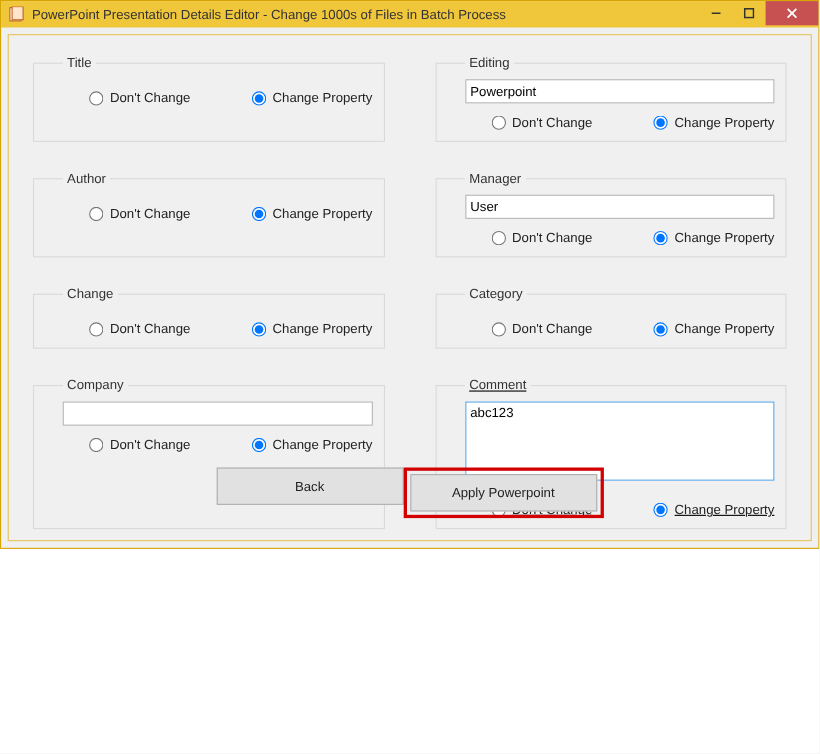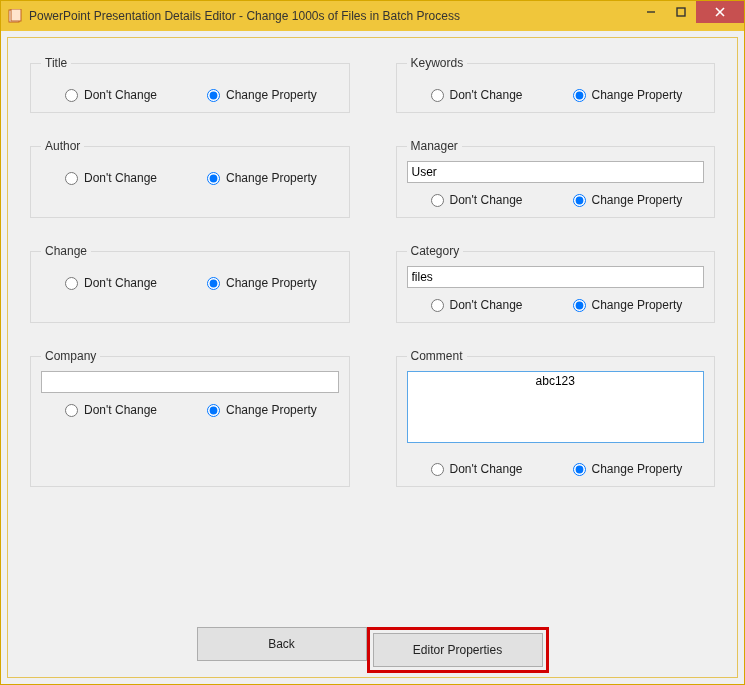--- a/index.html
+++ b/index.html
@@ -4,21 +4,21 @@
 <style>
   html, body {
     margin: 0;
     padding: 0;
     font-family: "Segoe UI", Tahoma, sans-serif;
     font-size: 12px;
     background: #fff;
   }
   .window {
     width: 745px;
-    height: 685px;
+    height: 499px;
     box-sizing: border-box;
     border: 1px solid #d6a600;
     background: #f0f0f0;
     display: flex;
     flex-direction: column;
   }
   .titlebar {
     height: 30px;
     background: #f0c63b;
     display: flex;
@@ -72,21 +72,21 @@
     position: relative;
   }
   .grid {
     display: grid;
     grid-template-columns: 1fr 1fr;
     column-gap: 46px;
     row-gap: 26px;
   }
   fieldset.group {
     border: 1px solid #d9d9d9;
-    padding: 8px 10px 10px 10px;
+    padding: 8px 10px 10px 26px;
     margin: 0;
     background: transparent;
     font-size: 12px;
     position: relative;
   }
   fieldset.group legend {
     padding: 0 4px;
     color: #333;
     font-size: 12px;
   }
@@ -98,50 +98,49 @@
     background: #fff;
     font-family: inherit;
     font-size: 12px;
     padding: 2px 4px;
     outline: none;
   }
   textarea.text-input {
     height: 72px;
     resize: none;
     border-color: #5aa7e8;
-    text-align: center;
   }
   .radio-row {
     display: flex;
-    justify-content: flex-start;
+    justify-content: space-between;
     gap: 50px;
     margin-top: 10px;
     padding-left: 24px;
   }
   label.radio {
     display: inline-flex;
     align-items: center;
     gap: 6px;
     cursor: pointer;
     color: #222;
   }
   input[type=radio] {
     margin: 0;
     width: 13px;
     height: 13px;
   }
   
   .row-subject   { margin-top: 14px; }
   .row-company   { margin-top: 44px; }
-  .row-comment   { margin-top: -4px; }
+  .row-comment   { margin-top: -4px; text-decoration: underline; }
   .footer {
     position: absolute;
     left: 0;
     right: 0;
-    bottom: 4px;
+    bottom: 20px;
     display: flex;
     justify-content: center;
   }
   .btn {
     width: 170px;
     height: 34px;
     border: 1px solid #adadad;
     background: #e1e1e1;
     color: #222;
     font-family: inherit;
@@ -202,21 +201,22 @@
               <span>Don't Change</span>
           </label>
           <label class="radio">
             <input type="radio" name="r-title" checked="" style="">
               <span>Change Property</span>
           </label>
         </div>
       </fieldset>
 
       <fieldset class="group">
-        <legend>Keywords</legend>
+        <legend>Editing</legend>
+        <input class="text-input" type="text" value="Powerpoint" style="">
         <div class="radio-row">
           <label class="radio">
             <input type="radio" name="r-keywords" style="">
               <span>Don't Change</span>
           </label>
           <label class="radio">
             <input type="radio" name="r-keywords" checked="" style="">
               <span>Change Property</span>
           </label>
         </div>
@@ -260,21 +260,20 @@
           </label>
           <label class="radio">
             <input type="radio" name="r-subject" checked="" style="">
               <span>Change Property</span>
           </label>
         </div>
       </fieldset>
 
       <fieldset class="group row-subject">
         <legend>Category</legend>
-        <input class="text-input" type="text" value="files" style="">
         <div class="radio-row">
           <label class="radio">
             <input type="radio" name="r-category" style="">
               <span>Don't Change</span>
           </label>
           <label class="radio">
             <input type="radio" name="r-category" checked="" style="">
               <span>Change Property</span>
           </label>
         </div>
@@ -308,17 +307,17 @@
               <span>Change Property</span>
           </label>
         </div>
       </fieldset>
 
     </div>
 
     <div class="footer">
       <button class="btn">Back</button>
       <span class="highlight-red">
-        <button class="btn">Editor Properties</button>
+        <button class="btn">Apply Powerpoint</button>
       </span>
     </div>
   </div>
 </div>
 
 </body></html>

